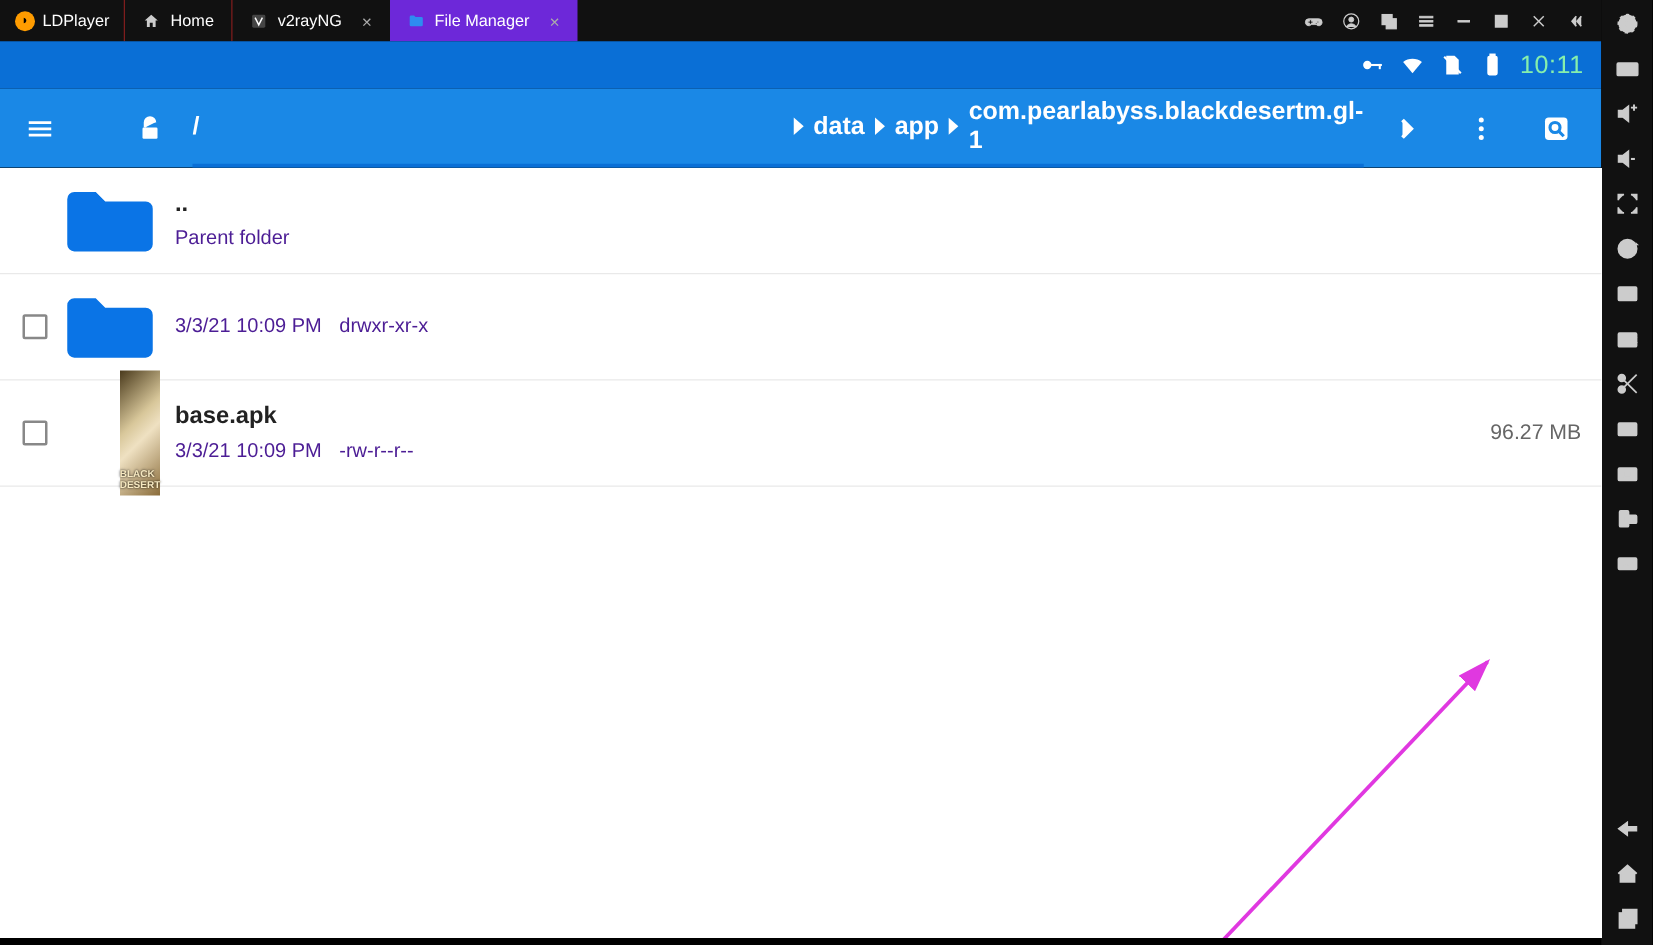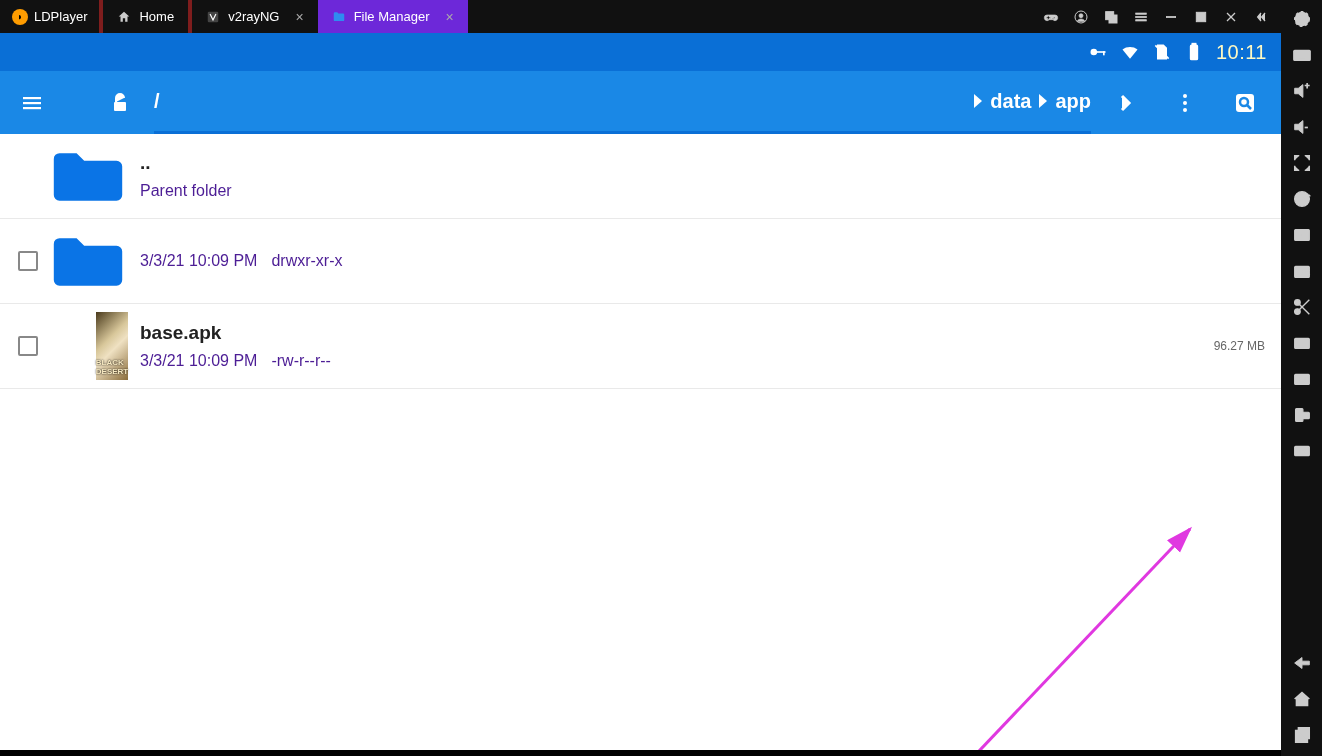--- a/index.html
+++ b/index.html
@@ -10,32 +10,32 @@
 .main-col { display: flex; flex-direction: column; width: 1281px; height: 100%; }
 
 
 .topbar {
   height: 33px; background: #111; display: flex; align-items: center;
   color: #fff; font-size: 13px;
 }
 .brand { display: flex; align-items: center; gap: 6px; padding: 0 12px; height: 100%; }
 .brand-logo { width: 16px; height: 16px; border-radius: 50%; background: #ff9c00; display:flex; align-items:center; justify-content:center; font-size:10px; font-weight:bold; color:#000;}
 .tabs { display: flex; height: 100%; }
-.tab { display: flex; align-items: center; gap: 8px; padding: 0 14px; height: 100%; border-left: 4px solid #7f1d1d; cursor:pointer; }
+.tab { display: flex; align-items: center; gap: 8px; padding: 0 14px; height: 100%; border-left: 1px solid #7f1d1d; cursor:pointer; }
 .tab.active { background: #6d28d9; border-left:none; }
 .tab .favicon { width:14px; height:14px; display:flex; align-items:center; justify-content:center; }
 .tab .close { color:#aaa; font-size:14px; margin-left:8px; }
 .topbar-spacer { flex:1; }
 .topbar-actions { display:flex; align-items:center; gap:14px; padding-right:12px; }
 .topbar-actions svg, .topbar-actions .ticon { width:16px; height:16px; fill:#ccc; stroke:#ccc; }
 
 
 .statusbar {
   height: 38px; background: #0a6fd6; display:flex; align-items:center; justify-content:flex-end;
-  color:#fef9c3; font-size:20px; padding-right:14px; gap:12px;
+  color:#86efac; font-size:20px; padding-right:14px; gap:12px;
 }
 .statusbar .sicon { width:20px; height:20px; fill:#fff; }
 .clock { font-weight:400; letter-spacing:.5px; }
 
 
 .fm-toolbar {
   height: 63px; background:#1a88e6; display:flex; align-items:center; color:#fff;
   padding: 0 8px;
 }
 .fm-toolbar .tool { width:48px; height:48px; display:flex; align-items:center; justify-content:center; cursor:pointer; border-radius:24px; }
@@ -46,25 +46,25 @@
 .crumb.root { font-weight:700; padding-right:10px;}
 .fm-toolbar .right-tools { display:flex; align-items:center; gap:12px; padding-right:4px;}
 
 
 .list { flex:1; background:#fff; overflow:auto; position:relative; }
 .row { display:flex; align-items:center; height:85px; padding:0 12px 0 8px; border-bottom:1px solid #e9e9e9; cursor:pointer;}
 .chk { width:40px; display:flex; justify-content:center; }
 .chk .box { width:20px; height:20px; border:2px solid #888; border-radius:2px; }
 .thumb { width:80px; height:56px; display:flex; align-items:center; justify-content:center; }
 .folder-icon { width:76px; height:56px; }
-.apk-thumb { width:80px; height:68px; background:linear-gradient(135deg,#4a3a1c 0%, #d8c79a 40%, #efe1c2 55%, #8a6c3a 100%); display:flex; align-items:flex-end; justify-content:center; font-size:8px; color:#f6e8c0; font-weight:bold; text-shadow:0 0 2px #000; padding-bottom:4px;margin-left:48px; }
+.apk-thumb { width:80px; height:100px; background:linear-gradient(135deg,#4a3a1c 0%, #d8c79a 40%, #efe1c2 55%, #8a6c3a 100%); display:flex; align-items:flex-end; justify-content:center; font-size:8px; color:#f6e8c0; font-weight:bold; text-shadow:0 0 2px #000; padding-bottom:4px;margin-left:48px; }
 .info { flex:1; padding-left:12px; display:flex; flex-direction:column; gap:8px; }
 .name { font-size:19px; font-weight:700; color:#222; }
 .meta { font-size:16px; color:#4c1d95; display:flex; gap:14px; }
-.size { font-size:12px; color:#666; padding-right:4px; }
+.size { font-size:17px; color:#666; padding-right:4px; }
 
 
 .arrow-line { position:absolute; left:890px; top:390px; width:320px; height:320px; pointer-events:none; }
 
 
 .bottombar { height:6px; background:#000; }
 
 
 .sidebar { width:41px; background:#111; display:flex; flex-direction:column; align-items:center; padding-top:8px; gap:14px;}
 .sidebar .spacer { flex:1; }
@@ -188,20 +188,26 @@
               <polygon points="2,2 10,9 2,16" fill="#fff"></polygon>
             </svg>
           <span>data</span>
         </span>
         <span class="crumb">
           <svg class="arrow" width="12" height="18" viewBox="0 0 12 18">
               <polygon points="2,2 10,9 2,16" fill="#fff"></polygon>
             </svg>
           <span>app</span>
         </span>
+        <span class="crumb">
+          <svg class="arrow" width="12" height="18" viewBox="0 0 12 18">
+              <polygon points="2,2 10,9 2,16" fill="#fff"></polygon>
+            </svg>
+          <span>com.pearlabyss.blackdesertm.gl-1</span>
+        </span>
       </div>
       <div class="right-tools">
         <div class="tool">
           <svg viewBox="0 0 24 24" fill="none" stroke="#fff" stroke-width="3">
               <polyline points="9,5 16,12 9,19"></polyline>
             </svg>
         </div>
         <div class="tool">
           <svg viewBox="0 0 24 24" fill="#fff">
               <circle cx="12" cy="5" r="2"></circle>

